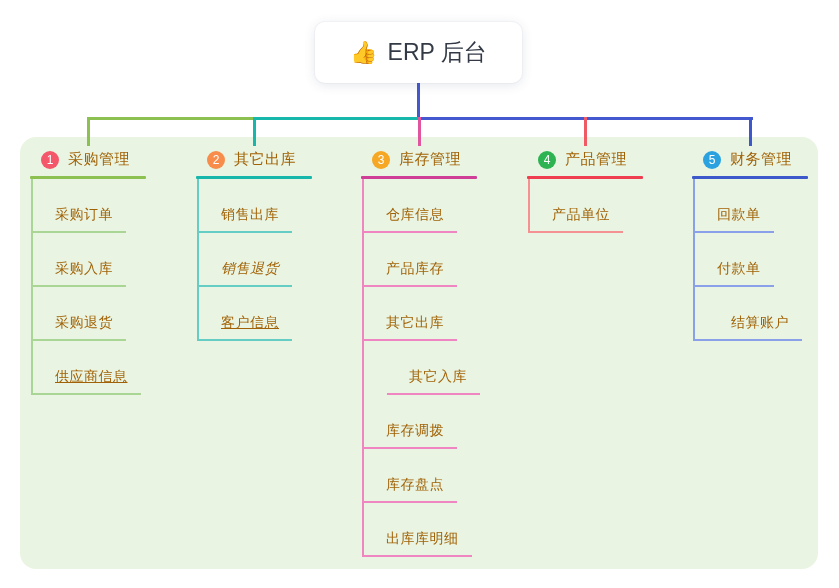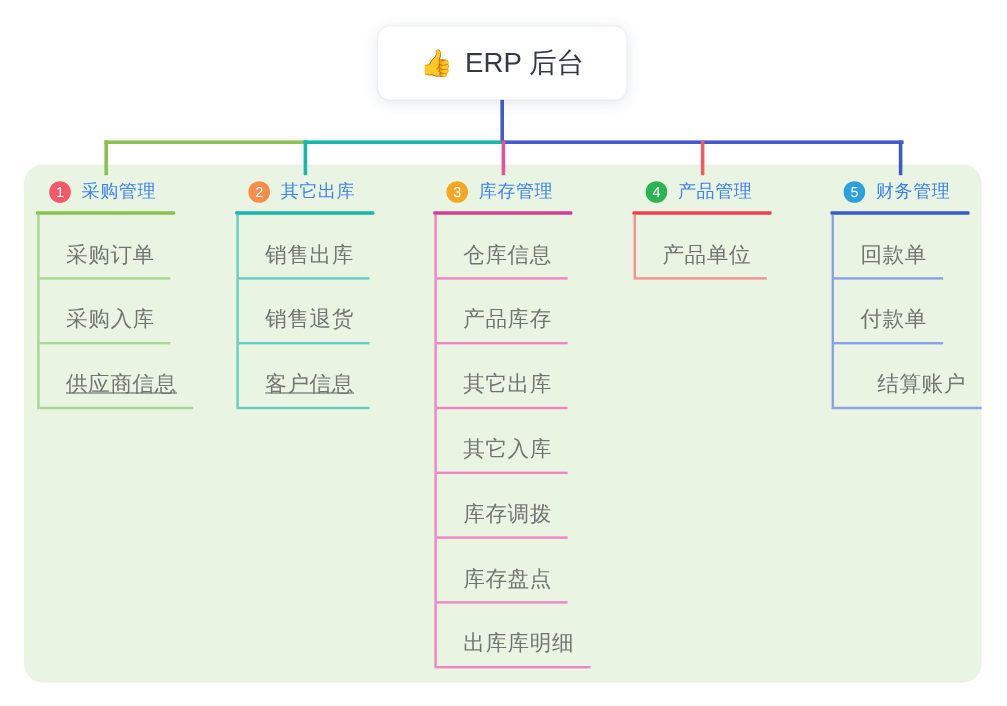--- a/index.html
+++ b/index.html
@@ -28,27 +28,27 @@
   }
 
   
   .branch{position:absolute;top:146px;width:160px;}
   .branch-head{height:27px;display:flex;align-items:center;gap:9px;padding-left:11px;cursor:default;}
   .badge{
     width:18px;height:18px;border-radius:50%;flex:0 0 18px;
     display:flex;align-items:center;justify-content:center;
     color:#ffffff;font-size:12px;line-height:1;
   }
-  .branch-label{font-size:15px;color:#3b82f6;font-weight:500;letter-spacing:0.5px;}
+  .branch-label{font-size:15px;color:#a16207;font-weight:500;letter-spacing:0.5px;}
   .branch-bar{height:3px;width:116px;margin-top:3px;border-radius:1px;}
   .children{margin-left:1px;border-left:2px solid;}
   .child{height:54px;display:flex;align-items:flex-end;}
   .child-label{
     padding:0 13px 7px 22px;border-bottom:2px solid;
-    font-size:18px;color:#737373;letter-spacing:0.5px;white-space:nowrap;cursor:default;
+    font-size:14px;color:#a16207;letter-spacing:0.5px;white-space:nowrap;cursor:default;
   }
 </style>
 </head>
 <body>
 
 <div id="canvas">
   <div id="panel" style="background: rgb(233, 245, 226);"></div>
   <div id="connectors">
       <div class="vline" style="left: 417px; top: 83px; height: 37px; background: rgb(68, 89, 207);"></div>
       <div class="hline" style="left: 86.5px; top: 117px; width: 169px; background: rgb(140, 193, 82);"></div>
@@ -68,36 +68,39 @@
         </div>
         <div class="branch-bar" style="background: rgb(140, 193, 82);"></div>
         <div class="children" style="border-left-color: rgb(170, 214, 149);">
           <div class="child">
             <div class="child-label" style="border-bottom-color: rgb(170, 214, 149);">采购订单</div>
           </div>
           <div class="child">
             <div class="child-label" style="border-bottom-color: rgb(170, 214, 149);">采购入库</div>
           </div>
           <div class="child">
+            <div class="child-label" style="border-bottom-color: rgb(170, 214, 149);">采购退货</div>
+          </div>
+          <div class="child">
             <div class="child-label" style="border-bottom-color: rgb(170, 214, 149); text-decoration: underline;">供应商信息</div>
           </div>
         </div>
       </div>
       <div class="branch" style="left: 196px;">
         <div class="branch-head">
           <div class="badge" style="background: rgb(247, 140, 75);">2</div>
           <div class="branch-label">其它出库</div>
         </div>
         <div class="branch-bar" style="background: rgb(23, 183, 171);"></div>
         <div class="children" style="border-left-color: rgb(102, 205, 196);">
           <div class="child">
             <div class="child-label" style="border-bottom-color: rgb(102, 205, 196);">销售出库</div>
           </div>
           <div class="child">
-            <div class="child-label" style="border-bottom-color: rgb(102, 205, 196);">销售退货</div>
+            <div class="child-label" style="border-bottom-color: rgb(102, 205, 196); font-style: italic;">销售退货</div>
           </div>
           <div class="child">
             <div class="child-label" style="border-bottom-color: rgb(102, 205, 196); text-decoration: underline;">客户信息</div>
           </div>
         </div>
       </div>
       <div class="branch" style="left: 361px;">
         <div class="branch-head">
           <div class="badge" style="background: rgb(246, 167, 35);">3</div>
           <div class="branch-label">库存管理</div>
@@ -107,21 +110,21 @@
           <div class="child">
             <div class="child-label" style="border-bottom-color: rgb(239, 134, 193);">仓库信息</div>
           </div>
           <div class="child">
             <div class="child-label" style="border-bottom-color: rgb(239, 134, 193);">产品库存</div>
           </div>
           <div class="child">
             <div class="child-label" style="border-bottom-color: rgb(239, 134, 193);">其它出库</div>
           </div>
           <div class="child">
-            <div class="child-label" style="border-bottom-color: rgb(239, 134, 193);">其它入库</div>
+            <div class="child-label" style="border-bottom-color: rgb(239, 134, 193); margin-left: 23px;">其它入库</div>
           </div>
           <div class="child">
             <div class="child-label" style="border-bottom-color: rgb(239, 134, 193);">库存调拨</div>
           </div>
           <div class="child">
             <div class="child-label" style="border-bottom-color: rgb(239, 134, 193);">库存盘点</div>
           </div>
           <div class="child">
             <div class="child-label" style="border-bottom-color: rgb(239, 134, 193);">出库库明细</div>
           </div>

